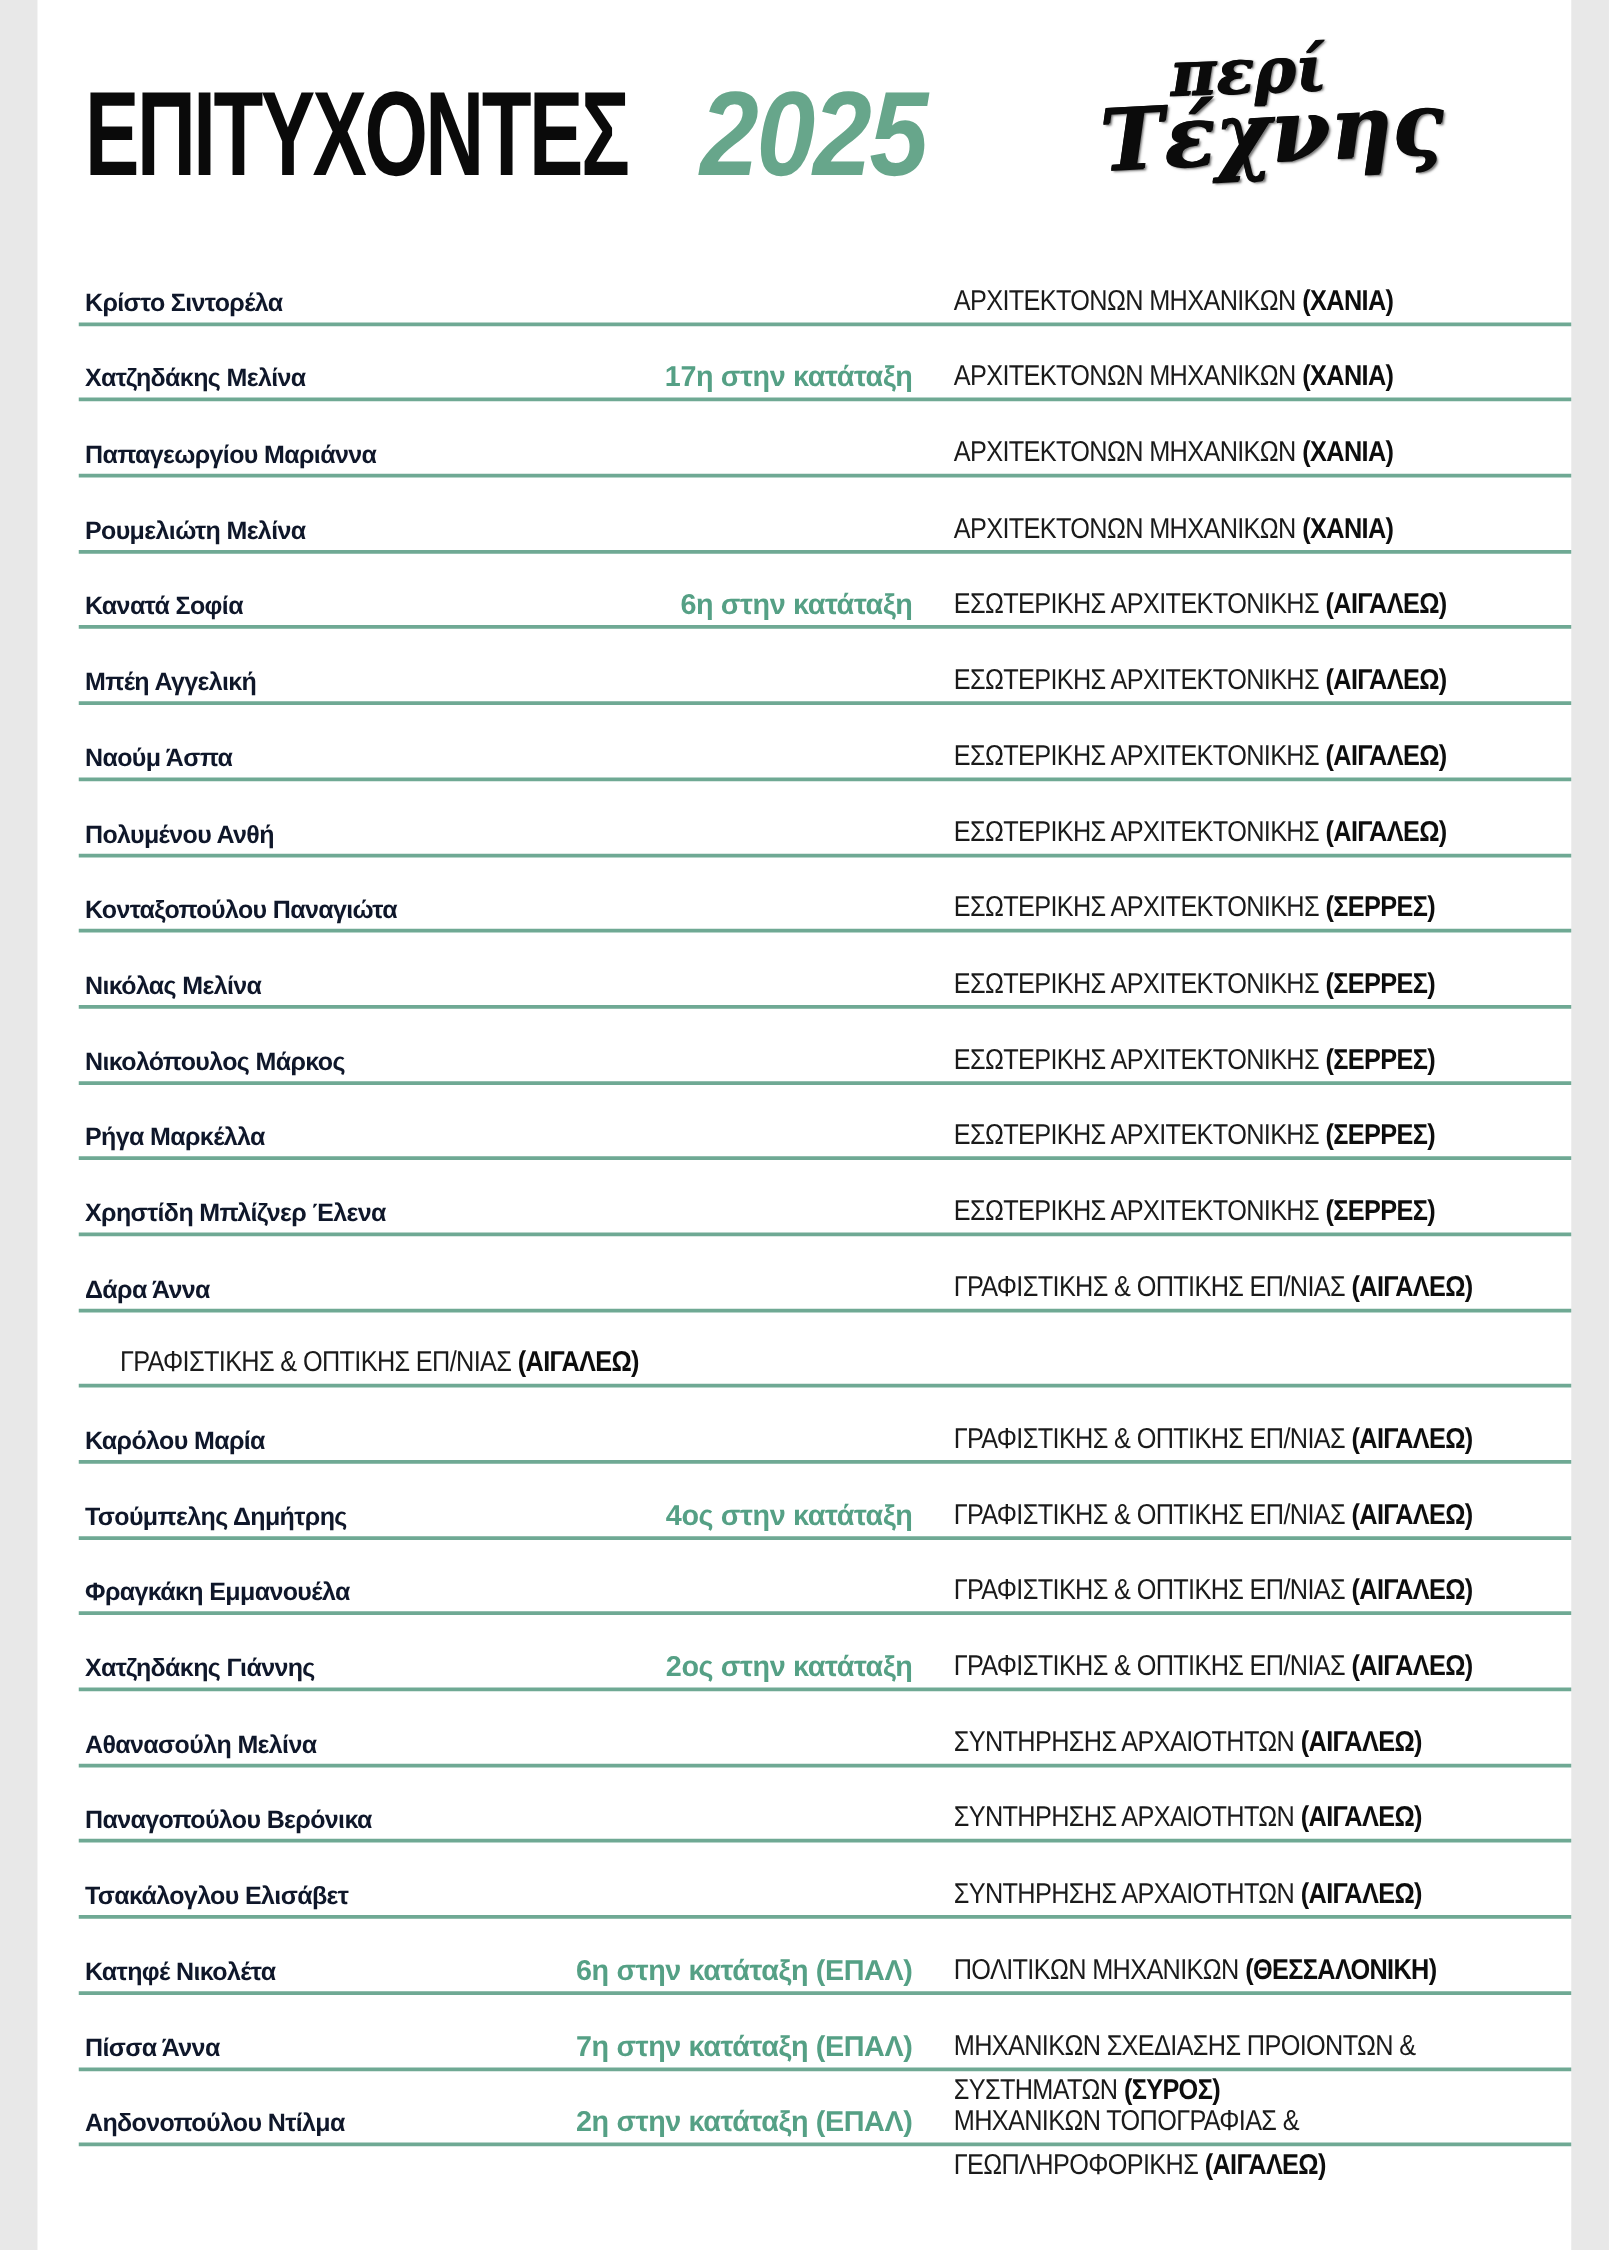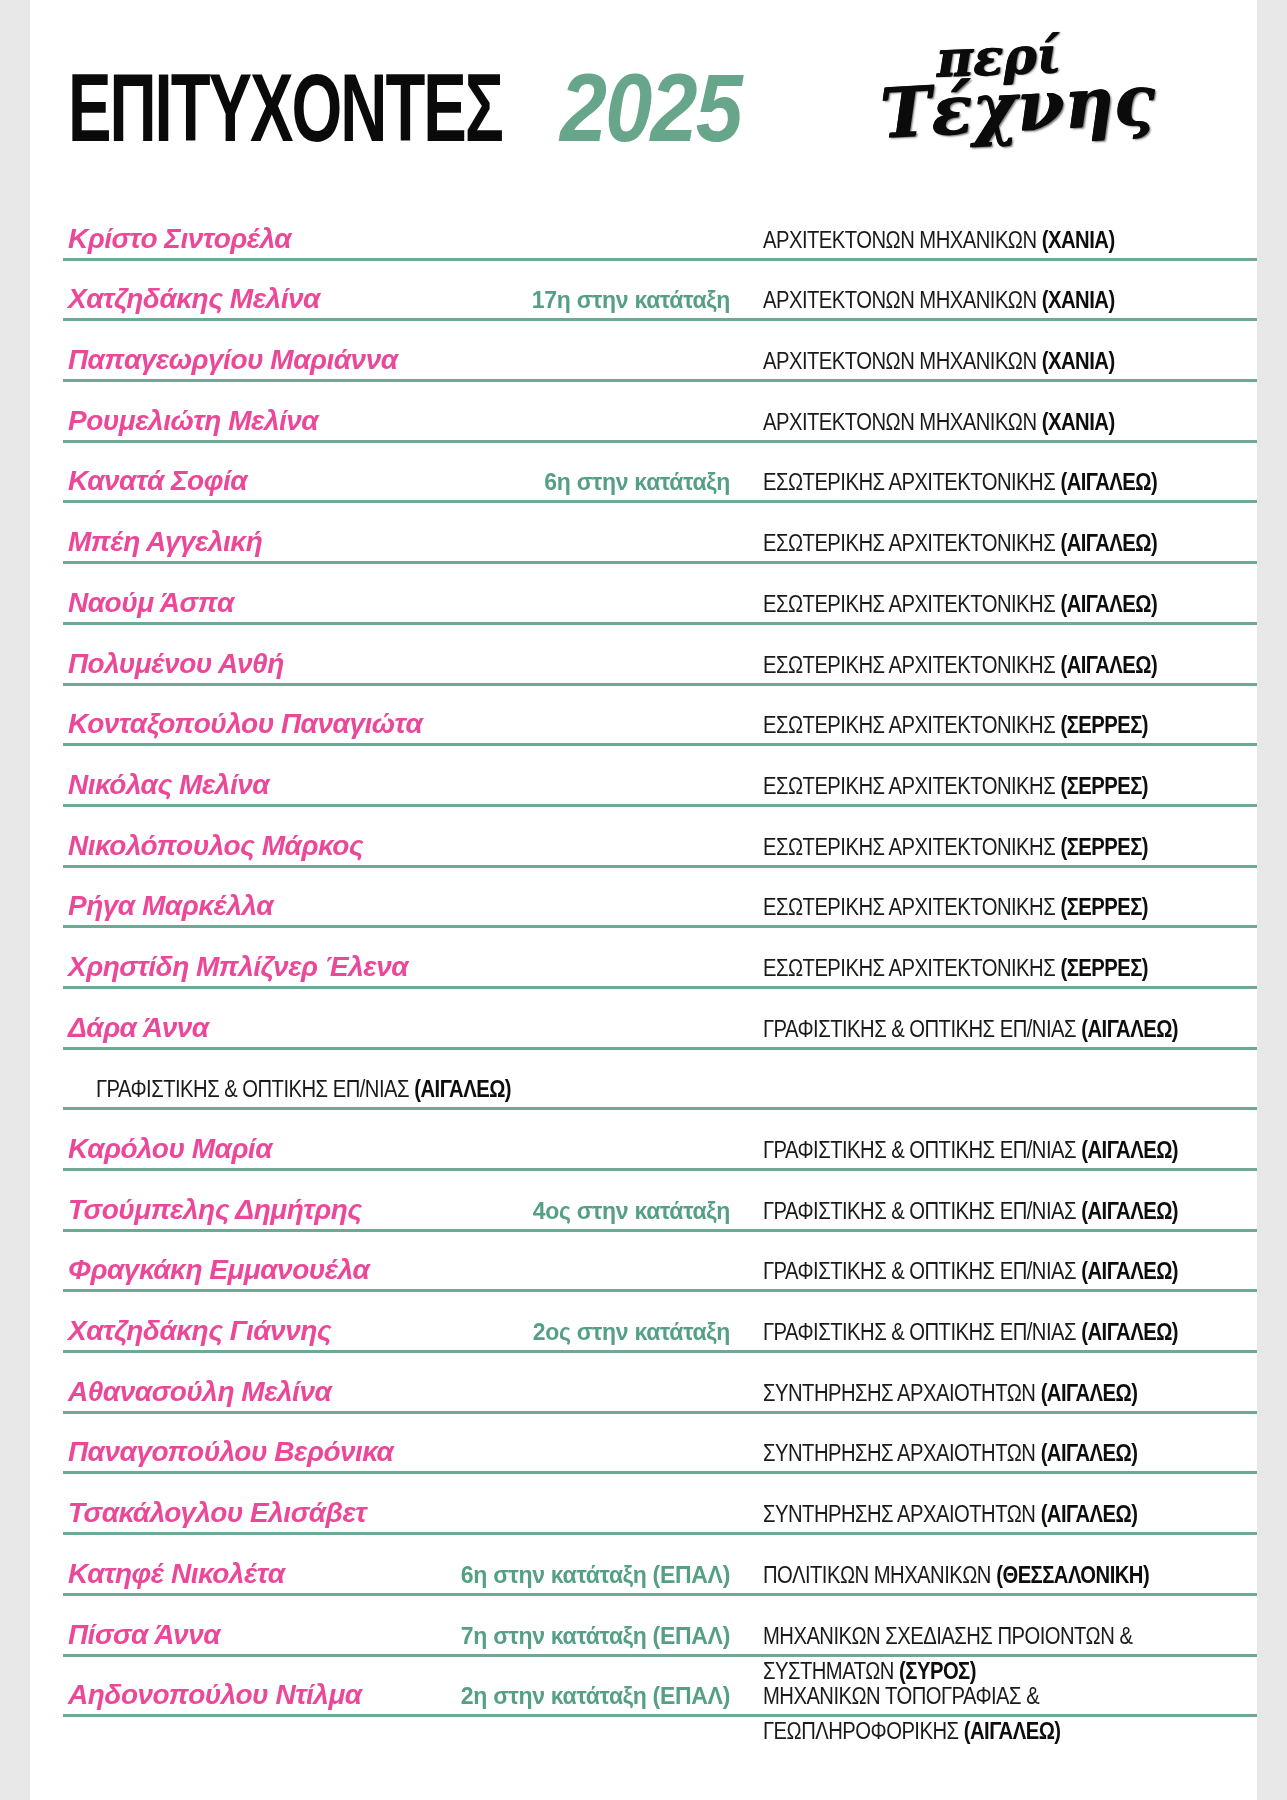--- a/index.html
+++ b/index.html
@@ -60,24 +60,23 @@
     display:flex;align-items:flex-end;
     border-bottom:3px solid var(--line-green);
   }
   .cell-left{
     box-sizing:border-box;
     width:667px;flex:0 0 667px;
     display:flex;justify-content:space-between;align-items:baseline;
     padding:0 0 5px 5px;
   }
   .name{
-    font-size:28px;font-weight:bold;line-height:1;
-    letter-spacing:-0.5px;color:#ec4899;
-    white-space:nowrap;
-    font-style:italic;
+    font-size:20px;font-weight:bold;line-height:1;
+    letter-spacing:-0.5px;color:#0f172a;
+    white-space:nowrap;
   }
   .rank{
     font-size:23px;font-weight:bold;line-height:1;
     letter-spacing:-0.3px;color:var(--rank-green);
     white-space:nowrap;
   }
   .cell-dept{
     box-sizing:border-box;
     flex:1;margin-left:33px;
     padding-bottom:6px;

